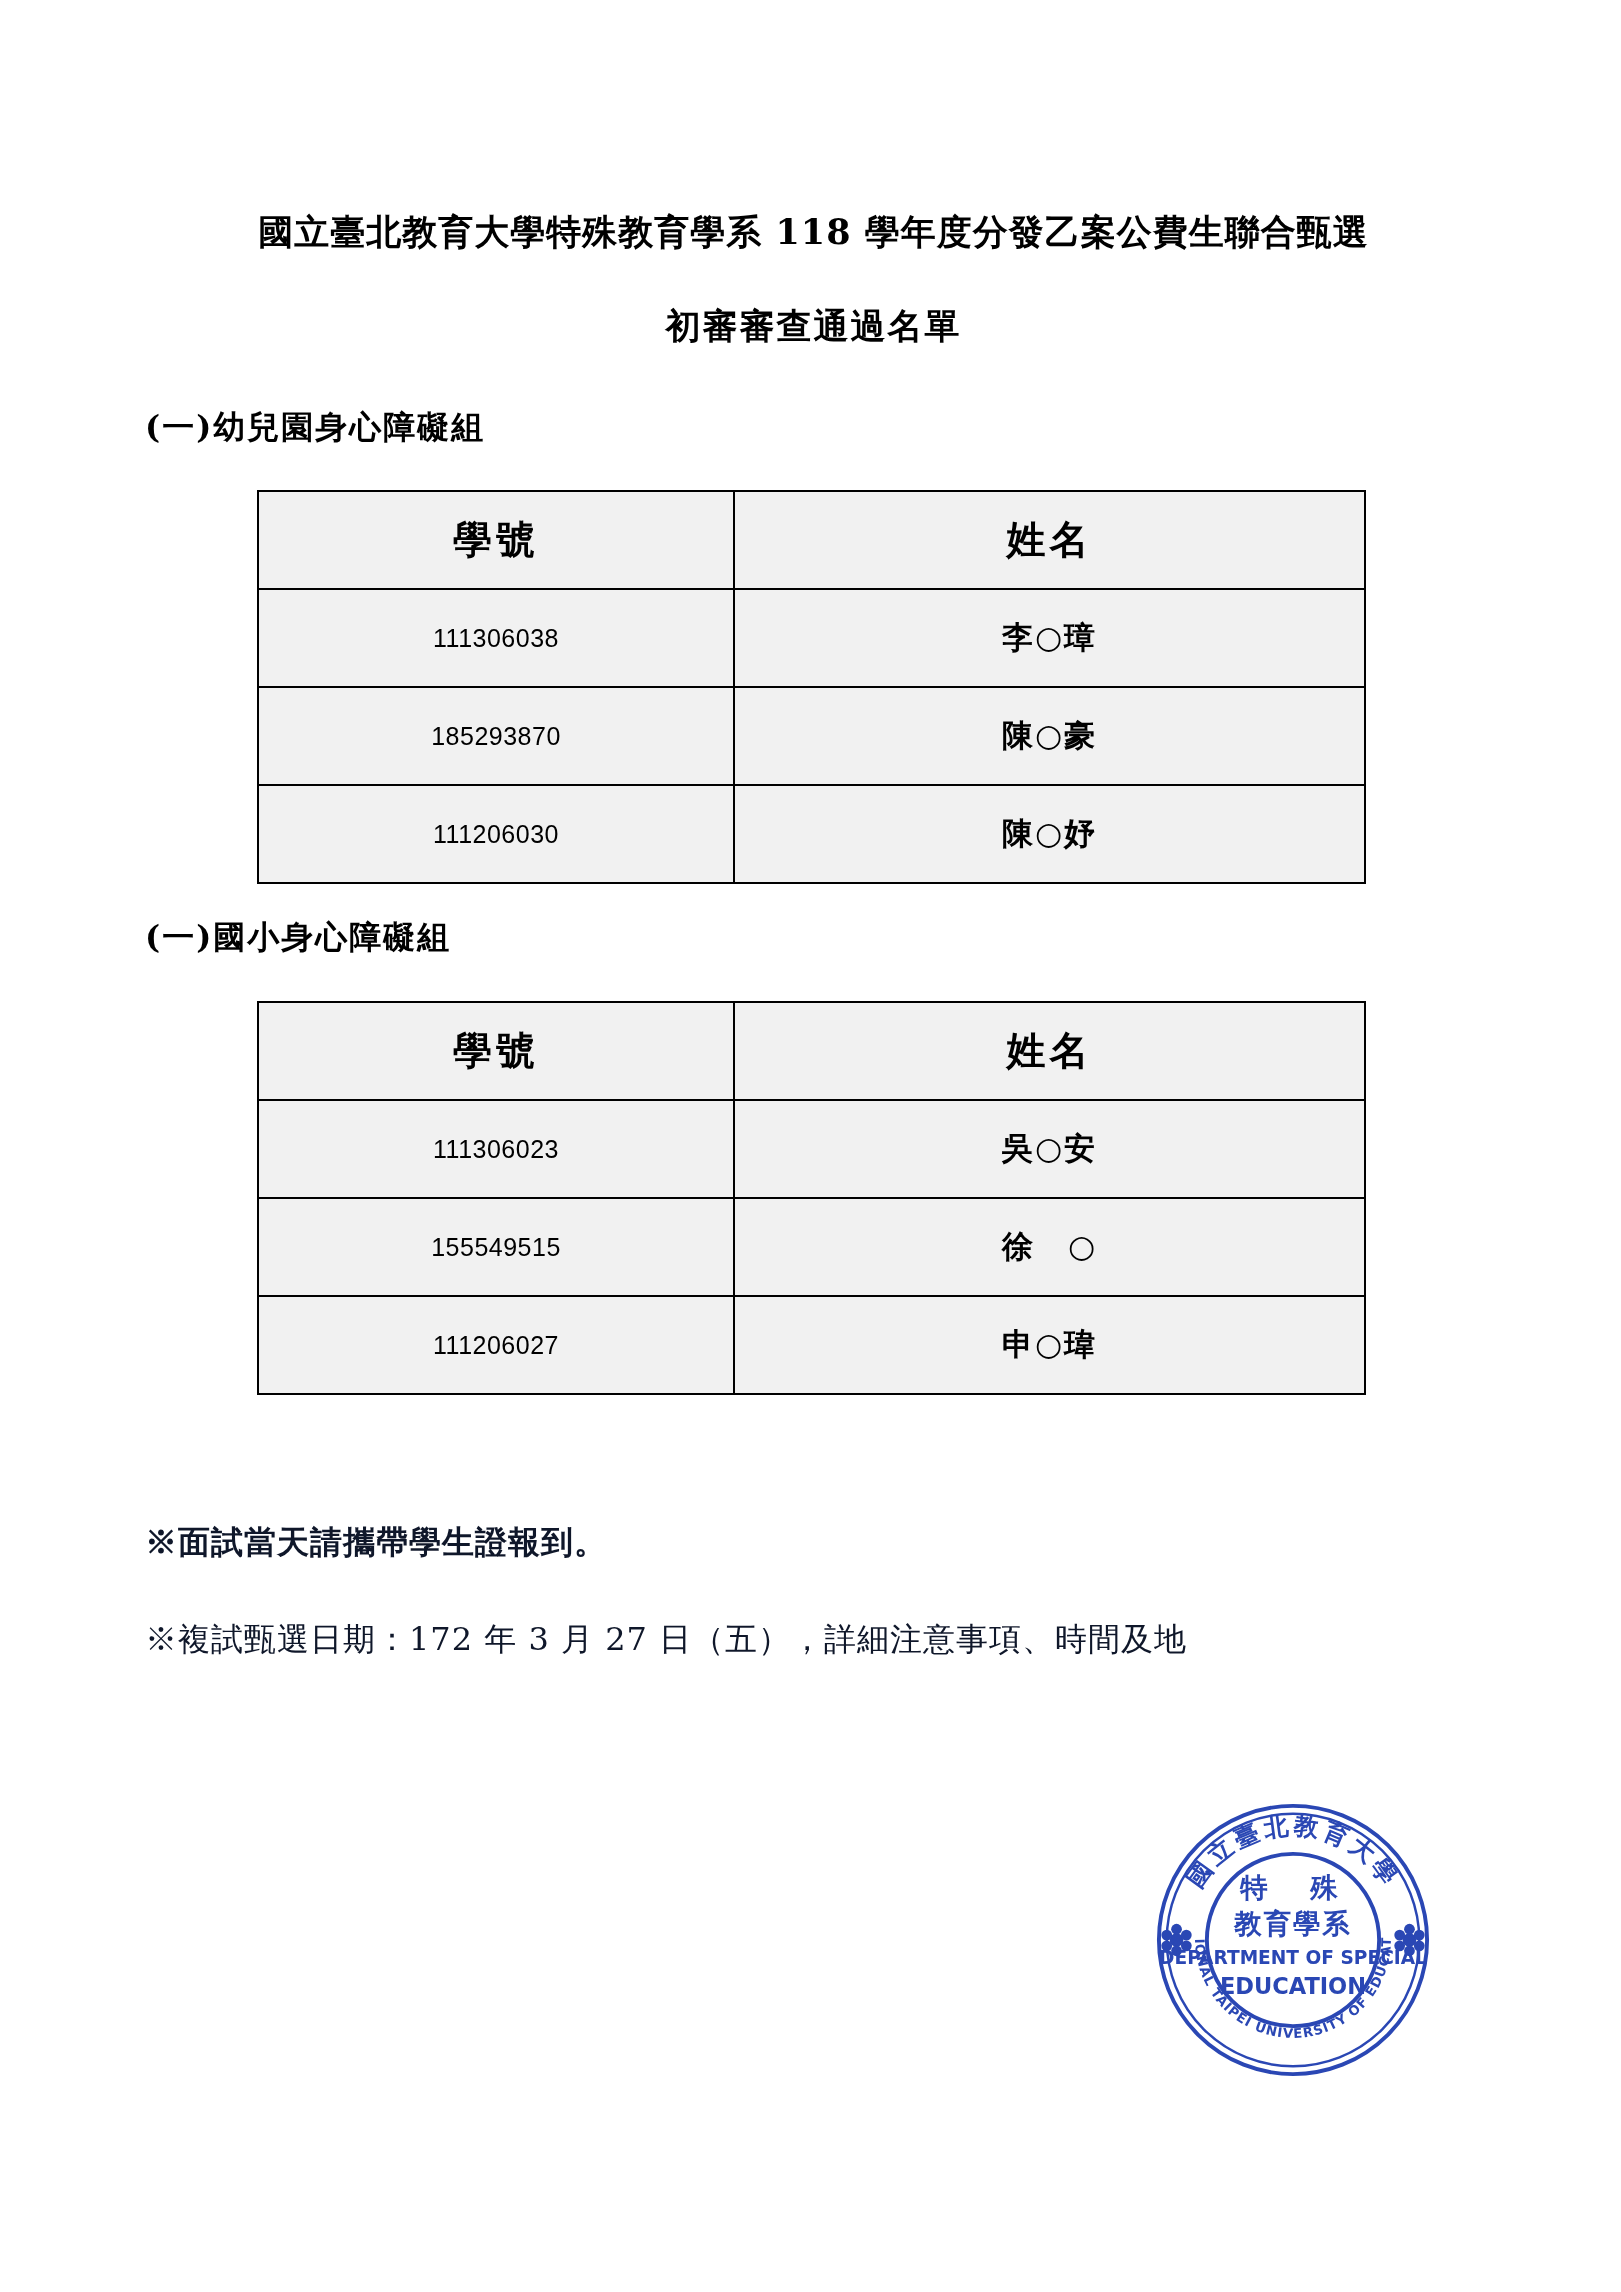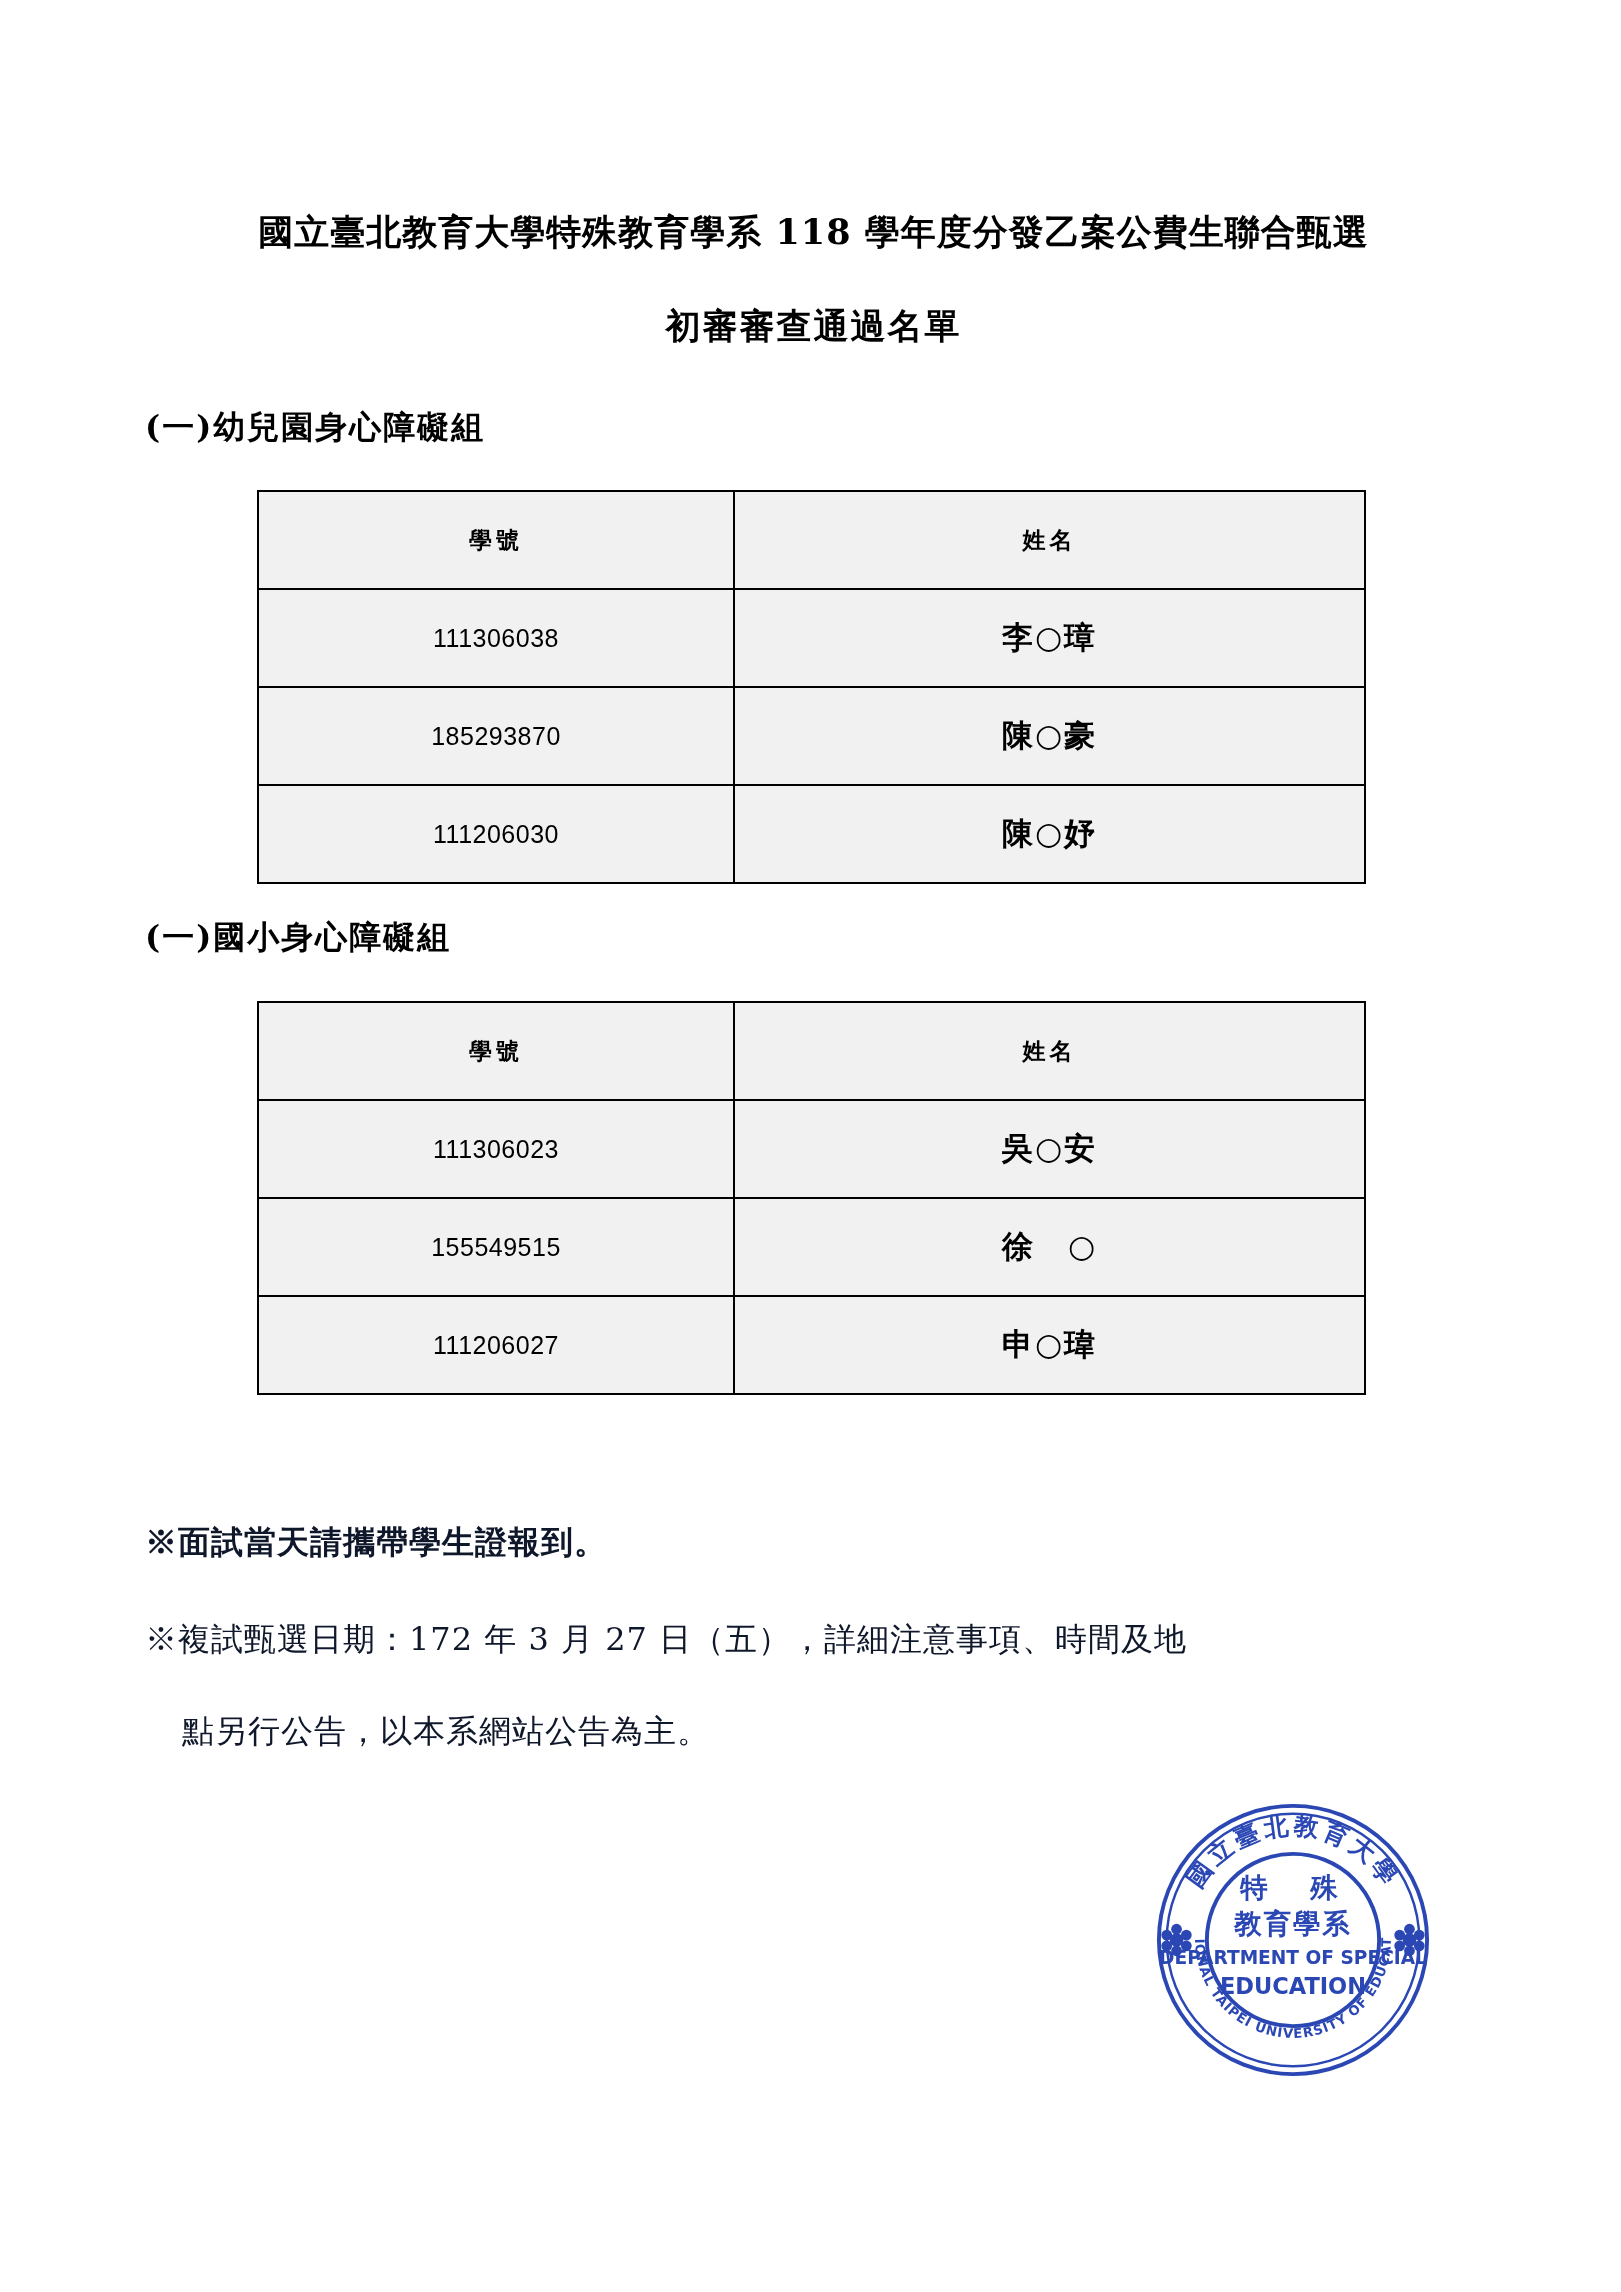--- a/index.html
+++ b/index.html
@@ -93,21 +93,21 @@
     letter-spacing: 0.5px;
   }
   .cell-name {
     font-size: 31px;
     font-weight: bold;
     font-family: "DejaVu Serif", "Liberation Serif", serif;
     letter-spacing: 2px;
     white-space: pre;
   }
   .hdr {
-    font-size: 23px;
+    font-size: 39px;
     font-weight: bold;
     letter-spacing: 3.9px;
     font-family: "DejaVu Serif", "Liberation Serif", serif;
   }
   
   .notice {
     position: absolute;
     left: 145px;
     font-family: "DejaVu Serif", "Liberation Serif", serif;
     color: #0f172a;
@@ -219,21 +219,20 @@
           </td>
           <td>
             <span class="cell-name">申○瑋</span>
           </td>
         </tr>
       </tbody>
     </table>
 
     <div class="notice bold">※面試當天請攜帶學生證報到。</div>
     <div class="notice line-a">※複試甄選日期：172 年 3 月 27 日（五），詳細注意事項、時間及地</div>
-    <div class="notice line-b">點另行公告，以本系網站公告為主。</div>
 
     <div class="seal">
       <svg width="276" height="276" viewBox="0 0 282 282" xmlns="http://www.w3.org/2000/svg">
         <defs>
           <path id="arcTop" d="M 33 141 A 108 108 0 0 1 249 141"></path>
           <path id="arcBottom" d="M 41 141 A 100 100 0 0 0 241 141"></path>
         </defs>
         <g fill="none" stroke="#2a47b4">
           <circle cx="141" cy="141" r="137" stroke-width="4"></circle>
           <circle cx="141" cy="141" r="129" stroke-width="2.5"></circle>

